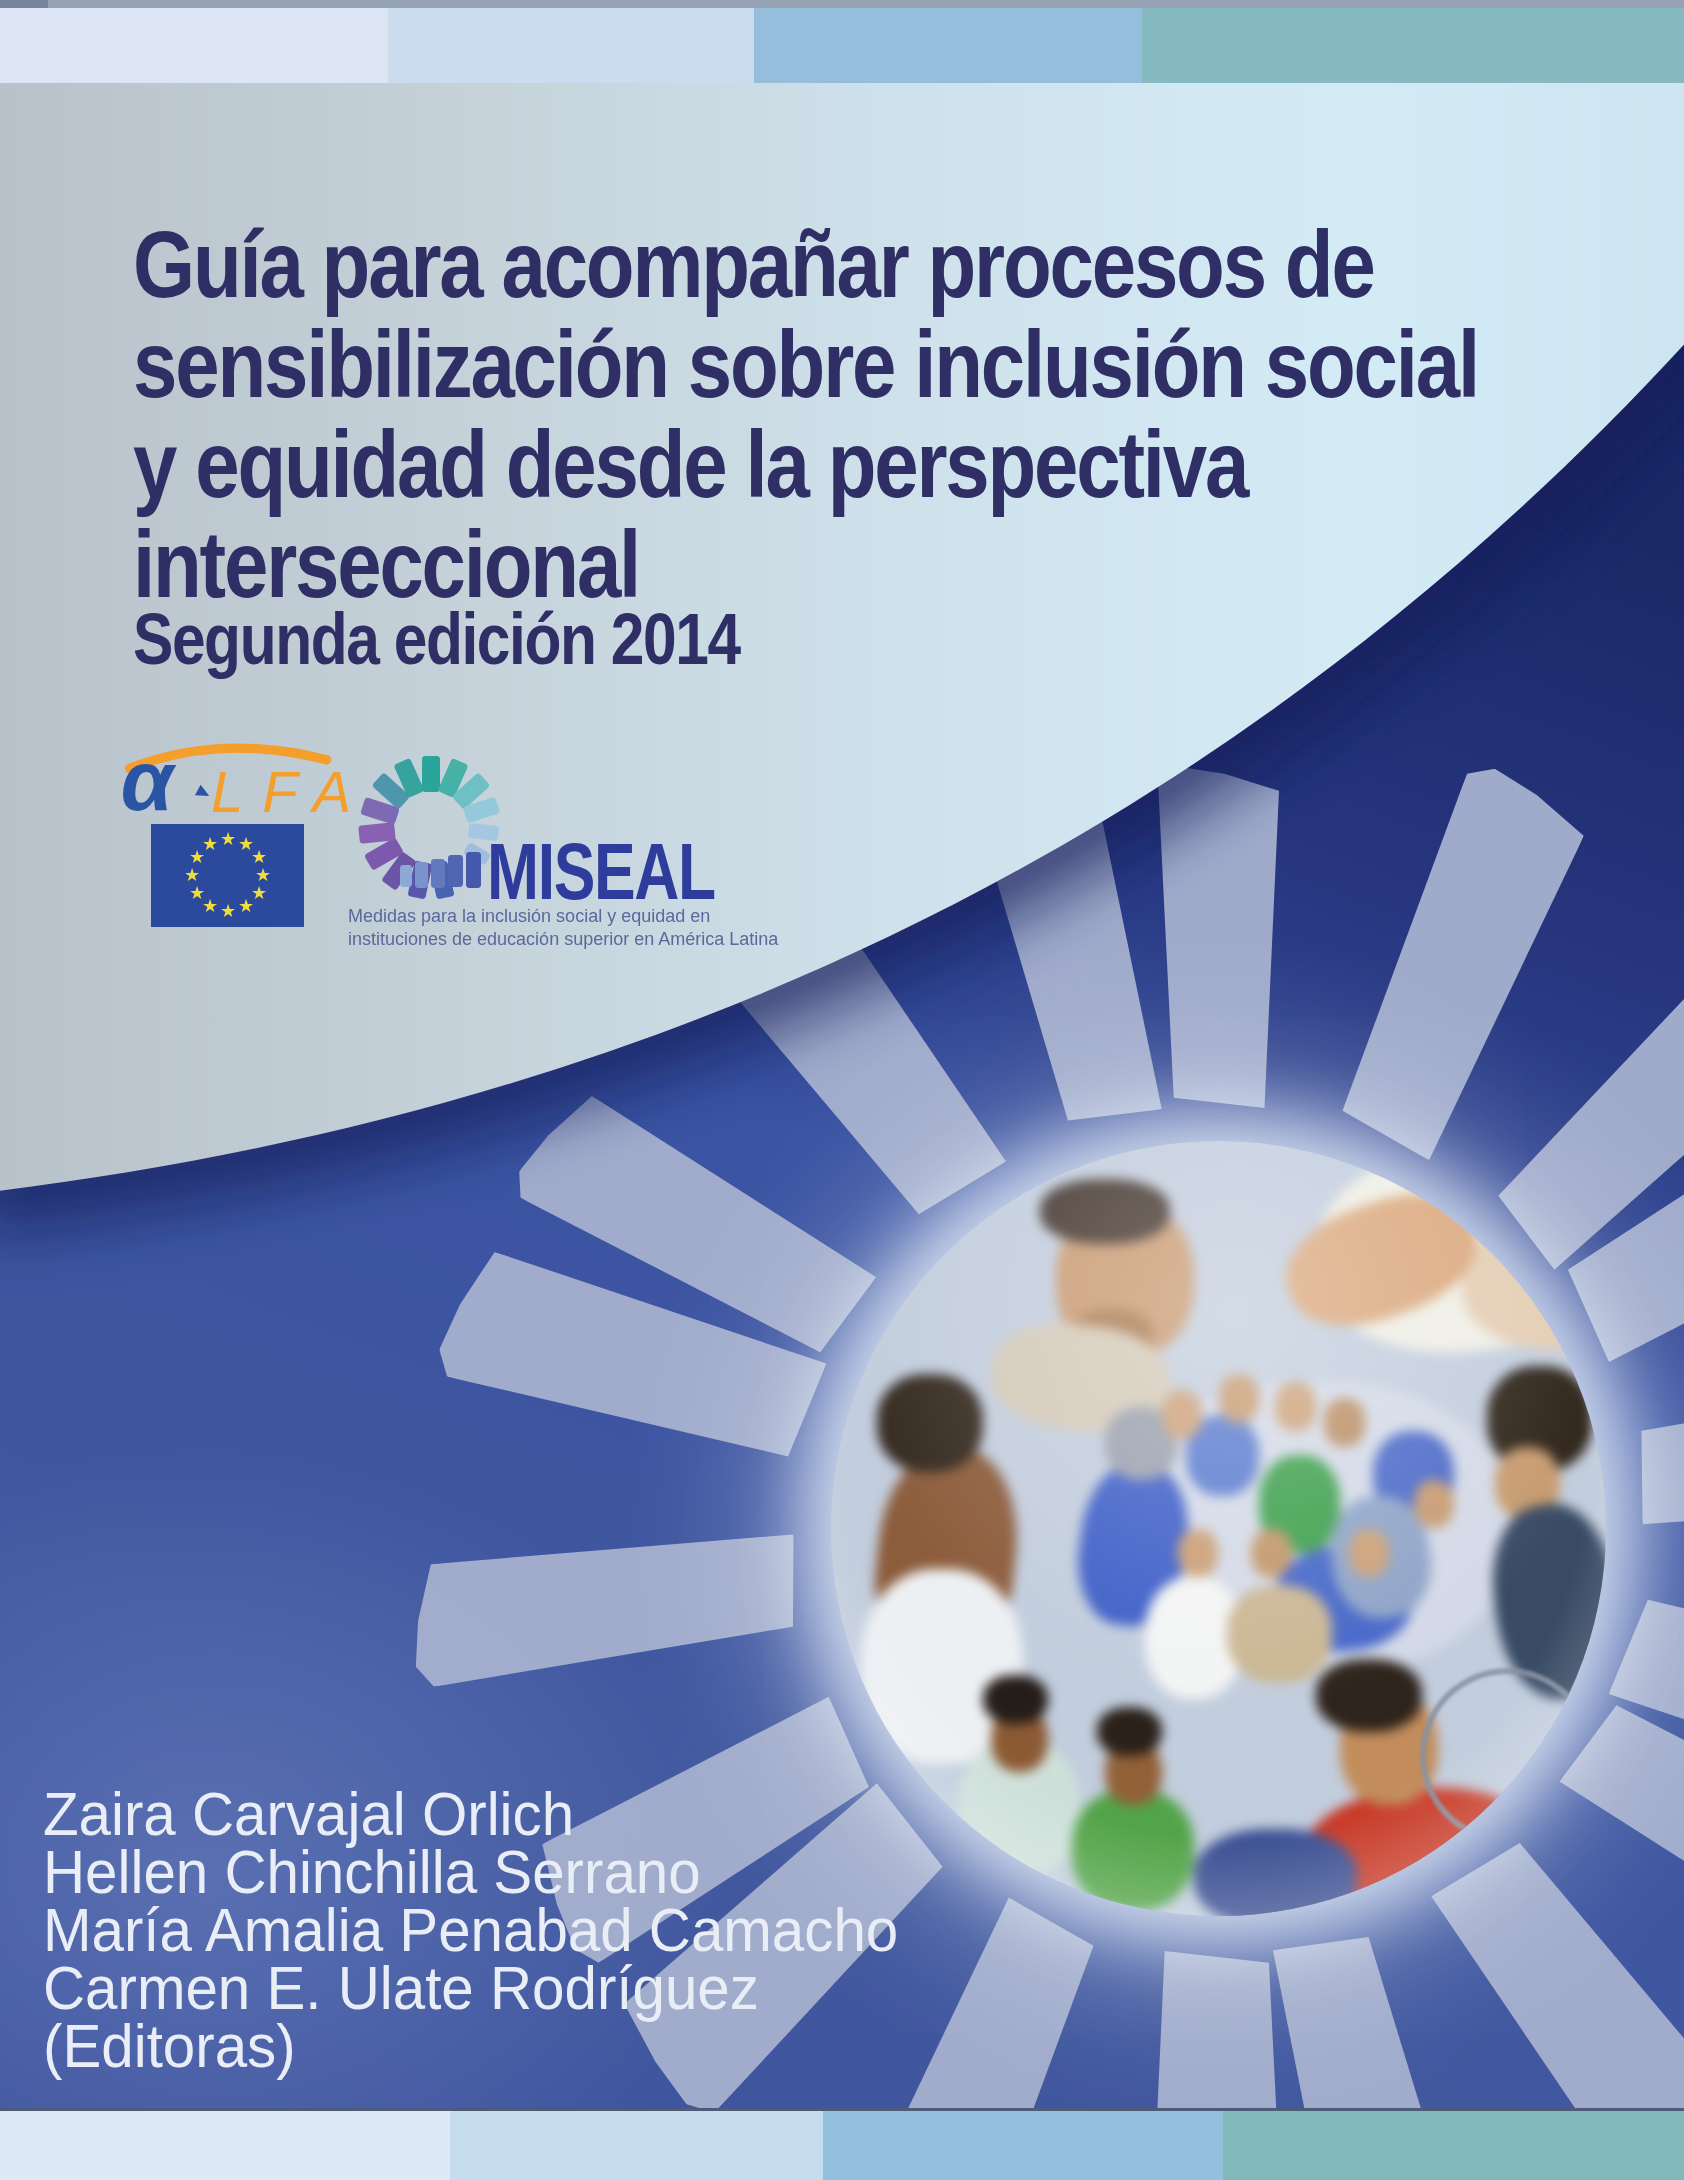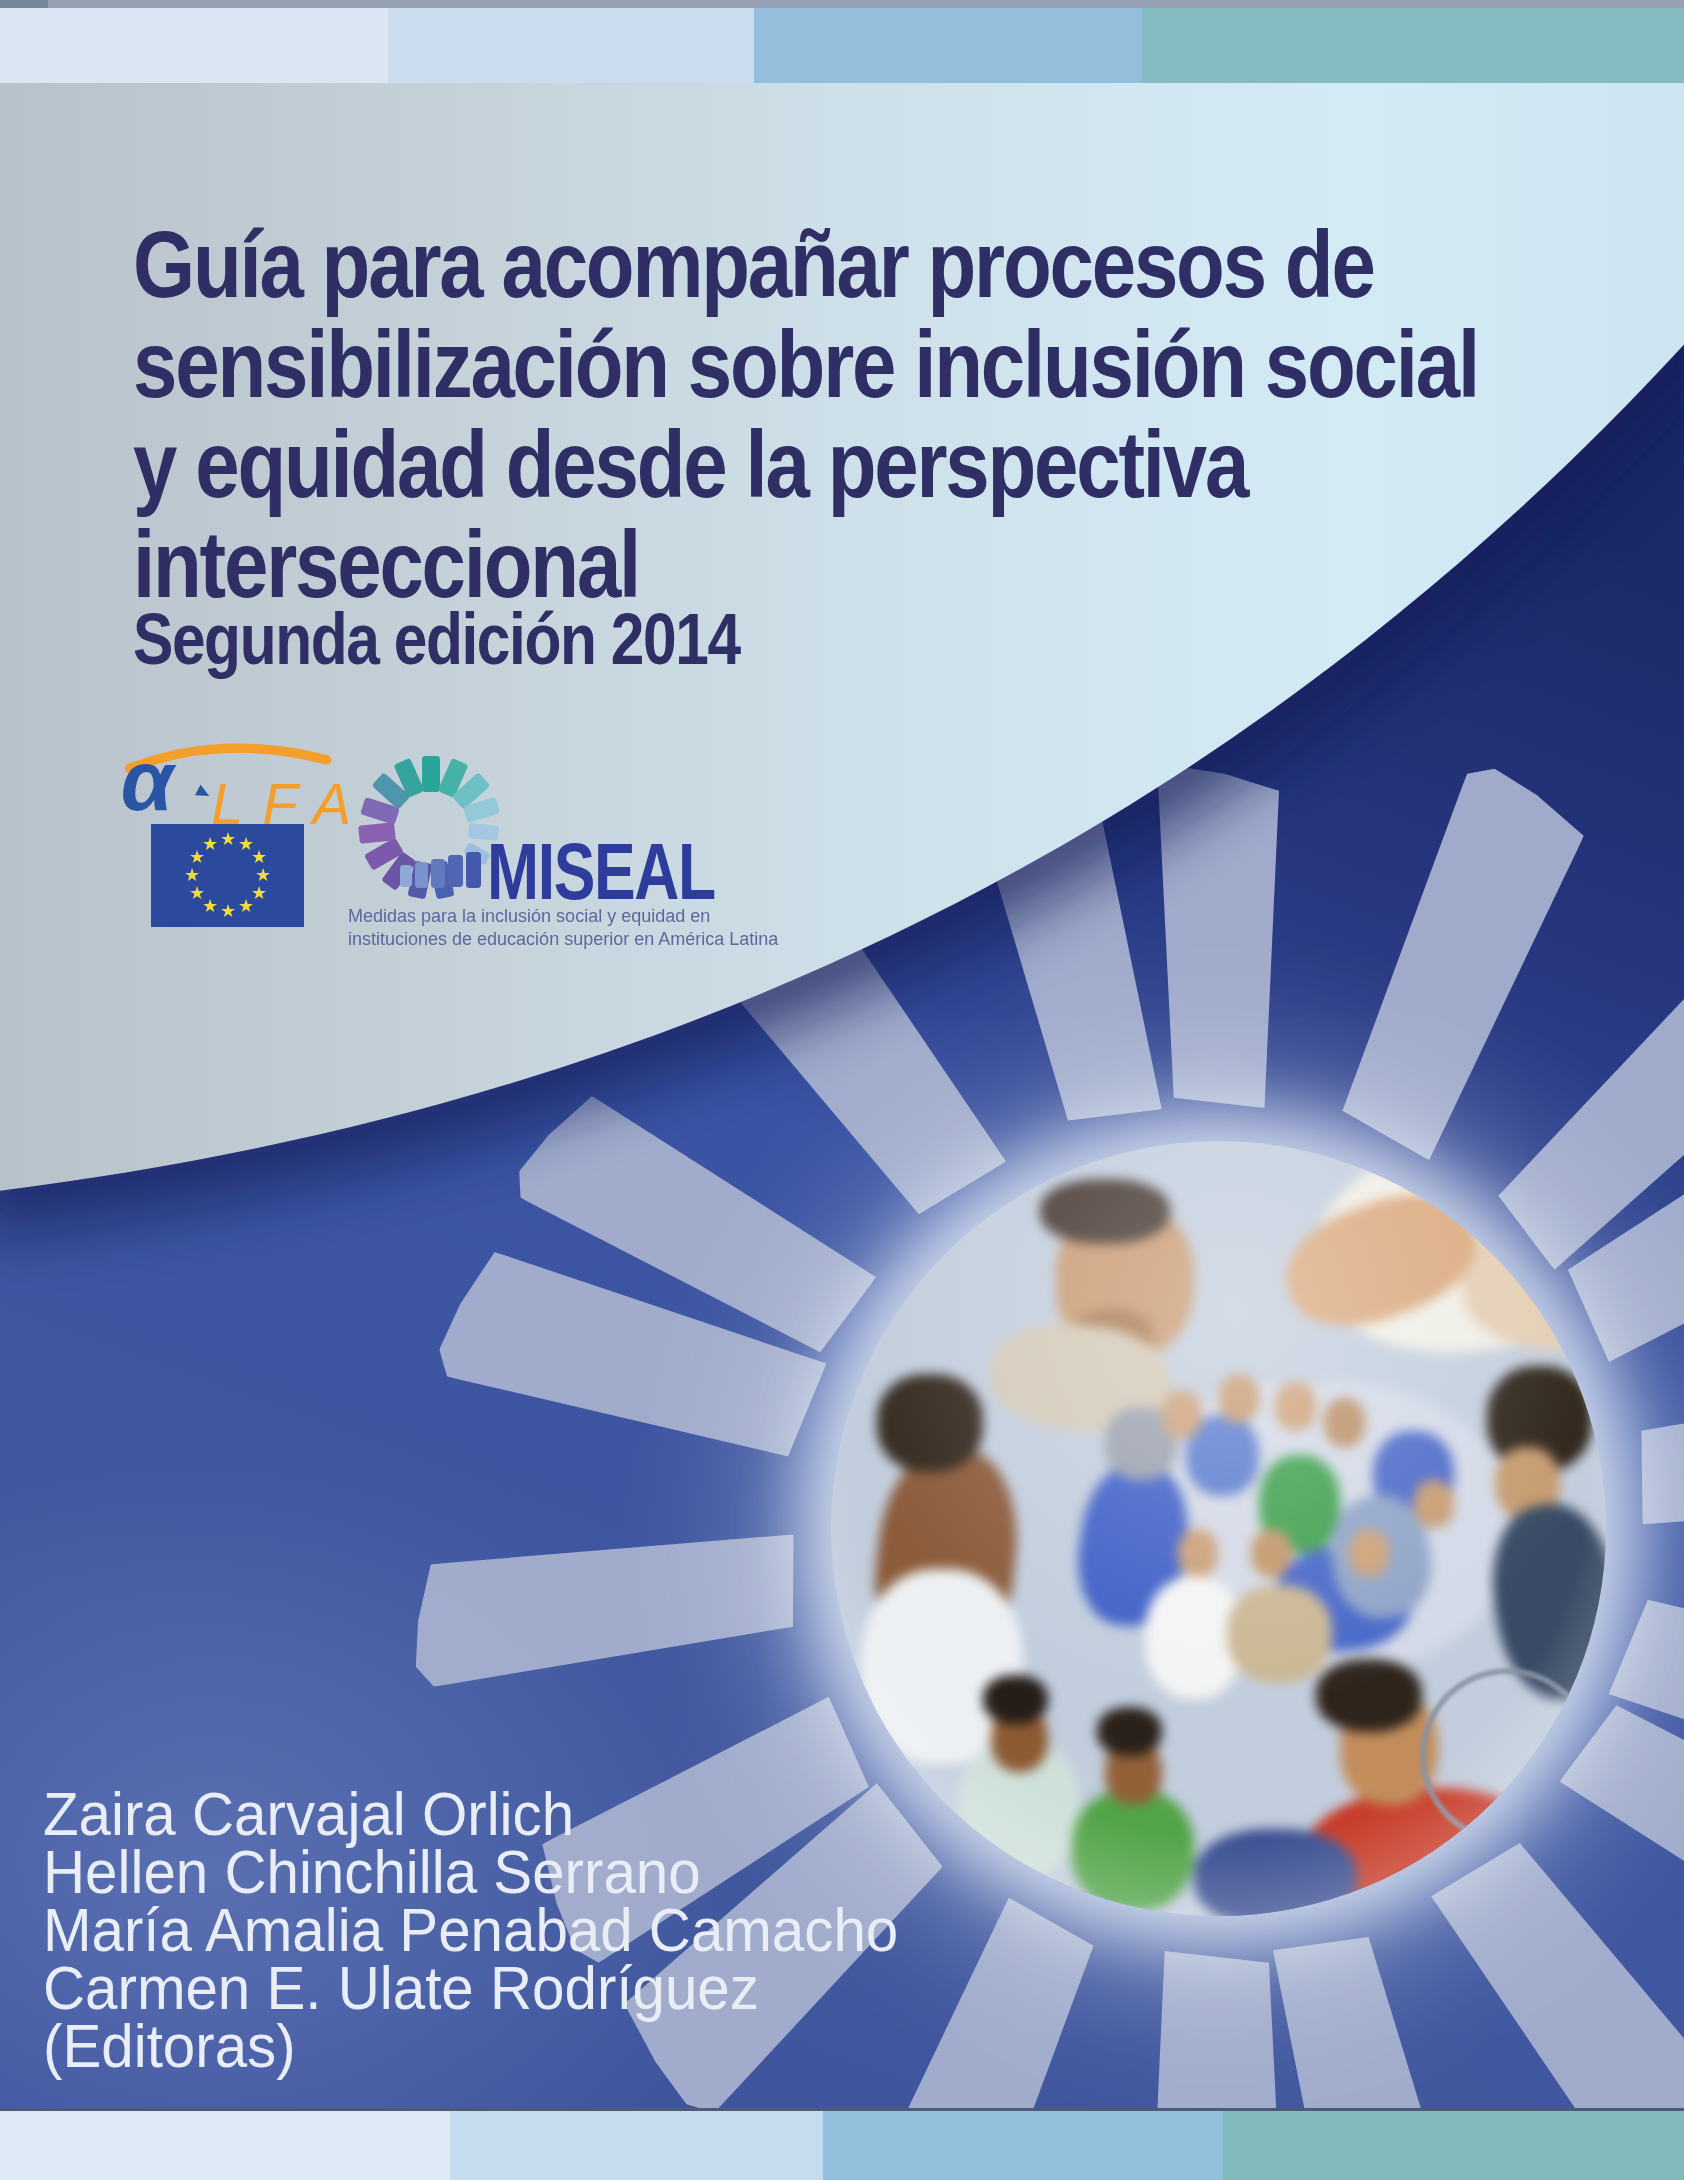--- a/index.html
+++ b/index.html
@@ -36,21 +36,21 @@
            font-size:72px;line-height:77px;letter-spacing:-1.7px;transform:scaleX(.84);
            transform-origin:left center;white-space:nowrap;}
   
   .alfa{position:absolute;left:119px;top:731px;width:239px;height:213px;}
   .alfa-arc{position:absolute;left:0;top:0;}
   .alfa-alpha{position:absolute;left:1.7px;top:6.8px;font-size:85px;line-height:85px;
               font-style:italic;font-weight:bold;color:#2a55a5;}
   .alfa-arrow{position:absolute;left:78px;top:56px;width:0;height:0;border-left:13.6px solid #2a55a5;
               border-top:6px solid transparent;border-bottom:6px solid transparent;transform:rotate(28deg);}
   .alfa-letters{position:absolute;left:92px;top:27px;font-size:58px;font-style:italic;
-                color:#f49f2b;letter-spacing:19px;white-space:nowrap;margin-top:12px;}
+                color:#f49f2b;letter-spacing:19px;white-space:nowrap;}
   .euflag{position:absolute;left:32px;top:93px;width:153px;height:103px;background:#2b4a9e;}
   .eustar{position:absolute;font-size:18px;line-height:18px;transform:translate(-50%,-50%);}
   
   .miseal{position:absolute;left:348px;top:747px;width:366px;height:213px;}
   .mtile{position:absolute;border-radius:3.4px;}
   .miseal-name{position:absolute;left:139px;top:85px;font-size:80px;line-height:80px;font-weight:bold;
                letter-spacing:-1.7px;color:#2e3d9b;transform:scaleX(.78);transform-origin:left center;white-space:nowrap;}
   .miseal-tag{position:absolute;left:0;top:158px;width:348px;text-align:right;color:#5b689c;
               font-size:18px;line-height:23px;white-space:nowrap;}
   

